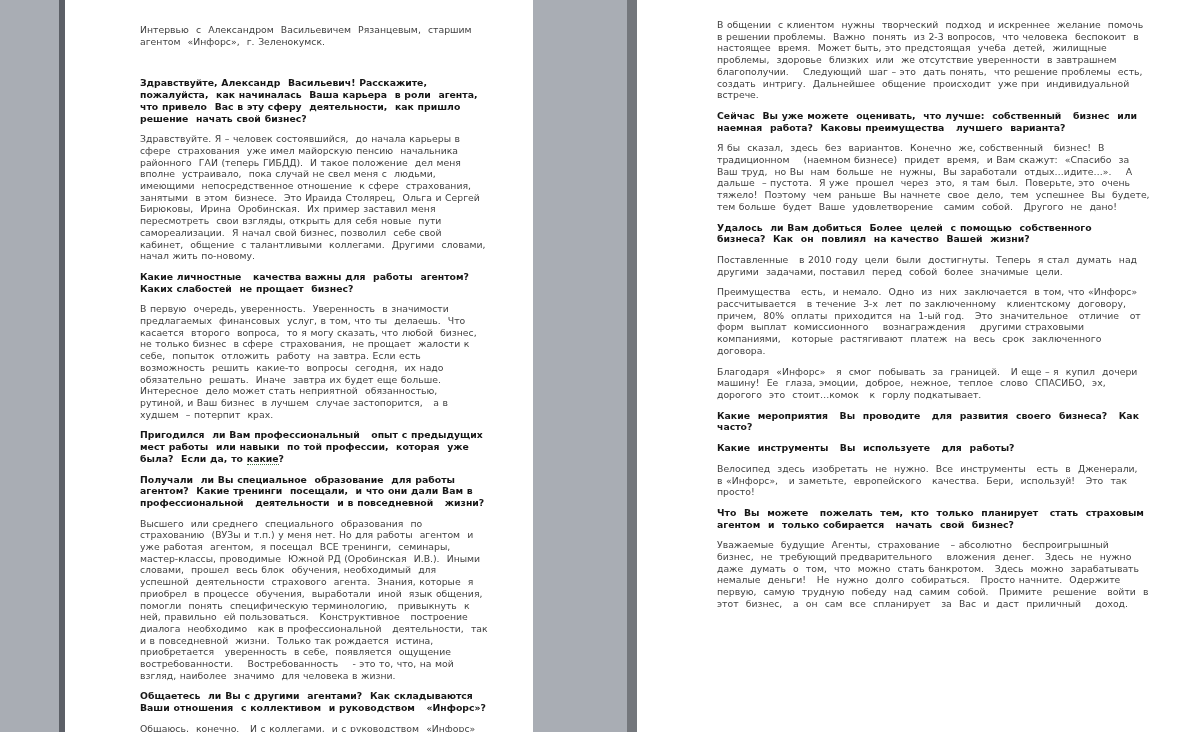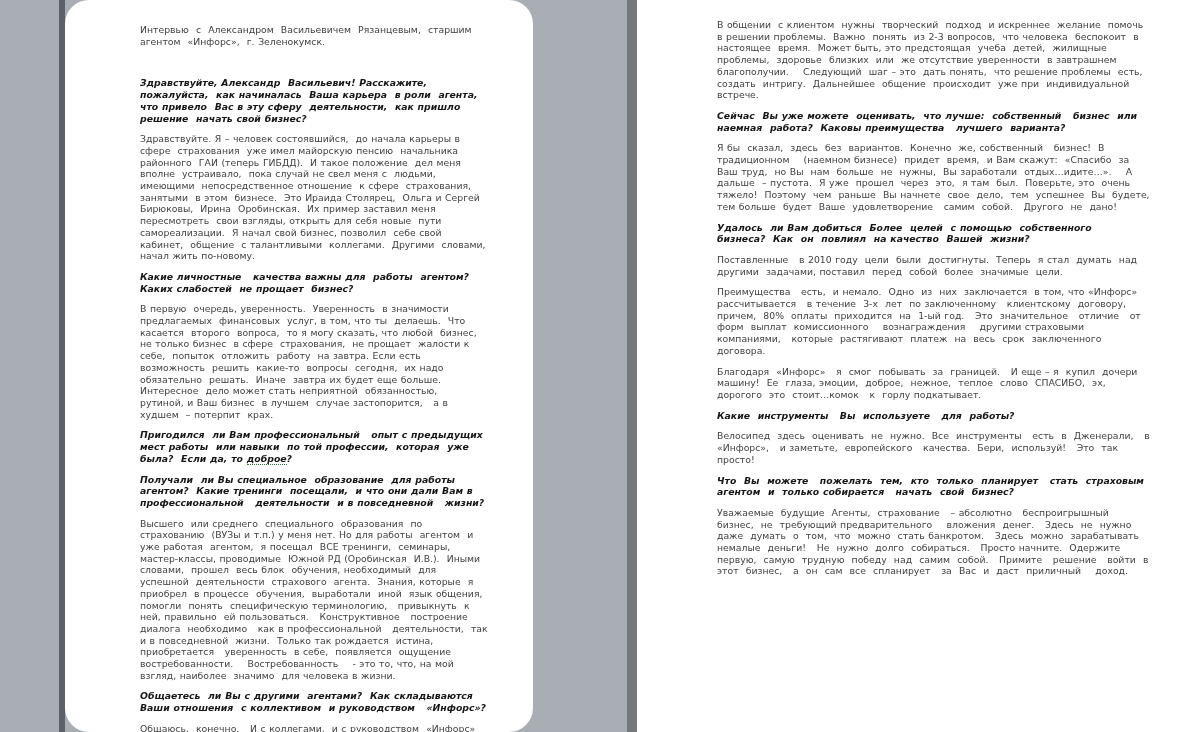--- a/index.html
+++ b/index.html
@@ -12,70 +12,71 @@
   }
   html,body{margin:0;padding:0;}
   body{
     width:1179px;height:732px;overflow:hidden;
     background:var(--workspace-bg);
     font-family:"DejaVu Sans","Liberation Sans",sans-serif;
   }
   .viewport{position:relative;width:1179px;height:732px;}
   .left-edge{position:absolute;left:59px;top:0;bottom:0;width:6px;background:var(--edge);}
   .page{position:absolute;top:0;bottom:0;background:var(--page-bg);}
-  .page-left{left:65px;width:468px;border-radius:24px;}
+  .page-left{left:65px;width:468px;}
   .page-gap{position:absolute;left:627px;top:0;bottom:0;width:10px;background:var(--gap);}
   .page-right{left:637px;width:560px;}
   .page-content{padding:24px 45px 0 75px;}
   .page-right .page-content{padding:19px 47px 0 80px;}
   .para{
     margin:0 0 9px 0;
     font-size:9.3px;
     line-height:11.7px;
     color:var(--body-text);
     white-space:pre-wrap;
     word-spacing:0.6px;
     text-align:left;
   }
-  .para.question{font-weight:bold;color:var(--q-text);font-style:italic;}
+  .para.question{font-weight:bold;color:var(--q-text);}
   .gap-after{margin-bottom:30px;}
   .dotted-u{border-bottom:1px dotted #3c6e3c;}
 </style>
 </head>
 <body>
 
 <div class="viewport">
   <div class="left-edge"></div>
 
   <div class="page page-left">
     <div class="page-content">
         <p class="para body gap-after">Интервью  с  Александром  Васильевичем  Рязанцевым,  старшим  агентом  «Инфорс»,  г. Зеленокумск.</p>
         <p class="para question">Здравствуйте, Александр  Васильевич! Расскажите,  пожалуйста,  как начиналась  Ваша карьера  в роли  агента, что привело  Вас в эту сферу  деятельности,  как пришло  решение  начать свой бизнес?</p>
         <p class="para body">Здравствуйте. Я – человек состоявшийся,  до начала карьеры в сфере  страхования  уже имел майорскую пенсию  начальника  районного  ГАИ (теперь ГИБДД).  И такое положение  дел меня вполне  устраивало,  пока случай не свел меня с  людьми, имеющими  непосредственное отношение  к сфере  страхования,  занятыми  в этом  бизнесе.  Это Ираида Столярец,  Ольга и Сергей Бирюковы,  Ирина  Оробинская.  Их пример заставил меня пересмотреть  свои взгляды, открыть для себя новые  пути самореализации.  Я начал свой бизнес, позволил  себе свой кабинет,  общение  с талантливыми  коллегами.  Другими  словами,  начал жить по-новому.</p>
         <p class="para question">Какие личностные   качества важны для  работы  агентом?  Каких слабостей  не прощает  бизнес?</p>
         <p class="para body">В первую  очередь, уверенность.  Уверенность  в значимости  предлагаемых  финансовых  услуг, в том, что ты  делаешь.  Что касается  второго  вопроса,  то я могу сказать, что любой  бизнес,  не только бизнес  в сфере  страхования,  не прощает  жалости к себе,  попыток  отложить  работу  на завтра. Если есть возможность  решить  какие-то  вопросы  сегодня,  их надо  обязательно  решать.  Иначе  завтра их будет еще больше.  Интересное  дело может стать неприятной  обязанностью,  рутиной, и Ваш бизнес  в лучшем  случае застопорится,   а в худшем  – потерпит  крах.</p>
-        <p class="para question">Пригодился  ли Вам профессиональный   опыт с предыдущих  мест работы  или навыки  по той профессии,  которая  уже была?  Если да, то <span class="dotted-u">доброе</span>?</p>
+        <p class="para question">Пригодился  ли Вам профессиональный   опыт с предыдущих  мест работы  или навыки  по той профессии,  которая  уже была?  Если да, то <span class="dotted-u">какие</span>?</p>
         <p class="para question">Получали  ли Вы специальное  образование  для работы  агентом?  Какие тренинги  посещали,  и что они дали Вам в профессиональной   деятельности  и в повседневной   жизни?</p>
         <p class="para body">Высшего  или среднего  специального  образования  по страхованию  (ВУЗы и т.п.) у меня нет. Но для работы  агентом  и уже работая  агентом,  я посещал  ВСЕ тренинги,  семинары,  мастер-классы, проводимые  Южной РД (Оробинская  И.В.).  Иными  словами,  прошел  весь блок  обучения, необходимый  для успешной  деятельности  страхового  агента.  Знания, которые  я приобрел  в процессе  обучения,  выработали  иной  язык общения,  помогли  понять  специфическую терминологию,   привыкнуть  к ней, правильно  ей пользоваться.   Конструктивное   построение диалога  необходимо   как в профессиональной   деятельности,  так и в повседневной  жизни.  Только так рождается  истина,  приобретается   уверенность  в себе,  появляется  ощущение востребованности.    Востребованность    - это то, что, на мой взгляд, наиболее  значимо  для человека в жизни.</p>
         <p class="para question">Общаетесь  ли Вы с другими  агентами?  Как складываются  Ваши отношения  с коллективом  и руководством   «Инфорс»?</p>
         <p class="para body">Общаюсь,  конечно.   И с коллегами,  и с руководством  «Инфорс»   общался  и продолжаю  общаться, в основном,  по электронной   почте.  Отношения  доброжелательные,   иной  раз поражаюсь  терпению более  опытных,  старших  по должности  коллег  к нашей  «бестолковости».</p>
         <p class="para question">Расскажите,  пожалуйста,  в общих  чертах, как происходит  Ваше общение  с клиентом?  Что при этом  важно?  Сложно  ли формировать  клиентскую  базу?</p>
       </div>
   </div>
 
   <div class="page-gap"></div>
 
   <div class="page page-right">
     <div class="page-content">
         <p class="para body">В общении  с клиентом  нужны  творческий  подход  и искреннее  желание  помочь  в решении проблемы.  Важно  понять  из 2-3 вопросов,  что человека  беспокоит  в настоящее  время.  Может быть, это предстоящая  учеба  детей,  жилищные  проблемы,  здоровье  близких  или  же отсутствие уверенности  в завтрашнем  благополучии.    Следующий  шаг – это  дать понять,  что решение проблемы  есть,  создать  интригу.  Дальнейшее  общение  происходит  уже при  индивидуальной встрече.</p>
         <p class="para question">Сейчас  Вы уже можете  оценивать,  что лучше:  собственный   бизнес  или наемная  работа?  Каковы преимущества   лучшего  варианта?</p>
         <p class="para body">Я бы  сказал,  здесь  без  вариантов.  Конечно  же, собственный   бизнес!  В традиционном    (наемном бизнесе)  придет  время,  и Вам скажут:  «Спасибо  за Ваш труд,  но Вы  нам  больше  не  нужны,  Вы заработали  отдых…идите…».    А дальше  – пустота.  Я уже  прошел  через  это,  я там  был.  Поверьте, это  очень  тяжело!  Поэтому  чем  раньше  Вы начнете  свое  дело,  тем  успешнее  Вы  будете,  тем больше  будет  Ваше  удовлетворение   самим  собой.   Другого  не  дано!</p>
         <p class="para question">Удалось  ли Вам добиться  Более  целей  с помощью  собственного   бизнеса?  Как  он  повлиял  на качество  Вашей  жизни?</p>
         <p class="para body">Поставленные   в 2010 году  цели  были  достигнуты.  Теперь  я стал  думать  над  другими  задачами, поставил  перед  собой  более  значимые  цели.</p>
         <p class="para body">Преимущества   есть,  и немало.  Одно  из  них  заключается  в том, что «Инфорс»   рассчитывается   в течение  3-х  лет  по заключенному   клиентскому  договору,  причем,  80%  оплаты  приходится  на  1-ый год.   Это  значительное   отличие   от  форм  выплат  комиссионного    вознаграждения    другими страховыми  компаниями,   которые  растягивают  платеж  на  весь  срок  заключенного   договора.</p>
         <p class="para body">Благодаря  «Инфорс»   я  смог  побывать  за  границей.   И еще – я  купил  дочери  машину!  Ее  глаза, эмоции,  доброе,  нежное,  теплое  слово  СПАСИБО,  эх,  дорогого  это  стоит…комок   к  горлу подкатывает.</p>
+        <p class="para question">Какие  мероприятия   Вы  проводите   для  развития  своего  бизнеса?   Как  часто?</p>
         <p class="para question">Какие  инструменты   Вы  используете   для  работы?</p>
-        <p class="para body">Велосипед  здесь  оценивать  не  нужно.  Все  инструменты   есть  в  Дженерали,   в «Инфорс»,   и заметьте,  европейского   качества.  Бери,  используй!   Это  так  просто!</p>
+        <p class="para body">Велосипед  здесь  изобретать  не  нужно.  Все  инструменты   есть  в  Дженерали,   в «Инфорс»,   и заметьте,  европейского   качества.  Бери,  используй!   Это  так  просто!</p>
         <p class="para question">Что  Вы  можете   пожелать  тем,  кто  только  планирует   стать  страховым   агентом  и  только собирается   начать  свой  бизнес?</p>
         <p class="para body">Уважаемые  будущие  Агенты,  страхование   – абсолютно   беспроигрышный    бизнес,  не  требующий предварительного    вложения  денег.   Здесь  не  нужно  даже  думать  о  том,  что  можно  стать банкротом.   Здесь  можно  зарабатывать   немалые  деньги!   Не  нужно  долго  собираться.   Просто начните.  Одержите  первую,  самую  трудную  победу  над  самим  собой.   Примите   решение   войти  в этот  бизнес,   а  он  сам  все  спланирует   за  Вас  и  даст  приличный    доход.</p>
       </div>
   </div>
 </div>
 
 </body></html>

